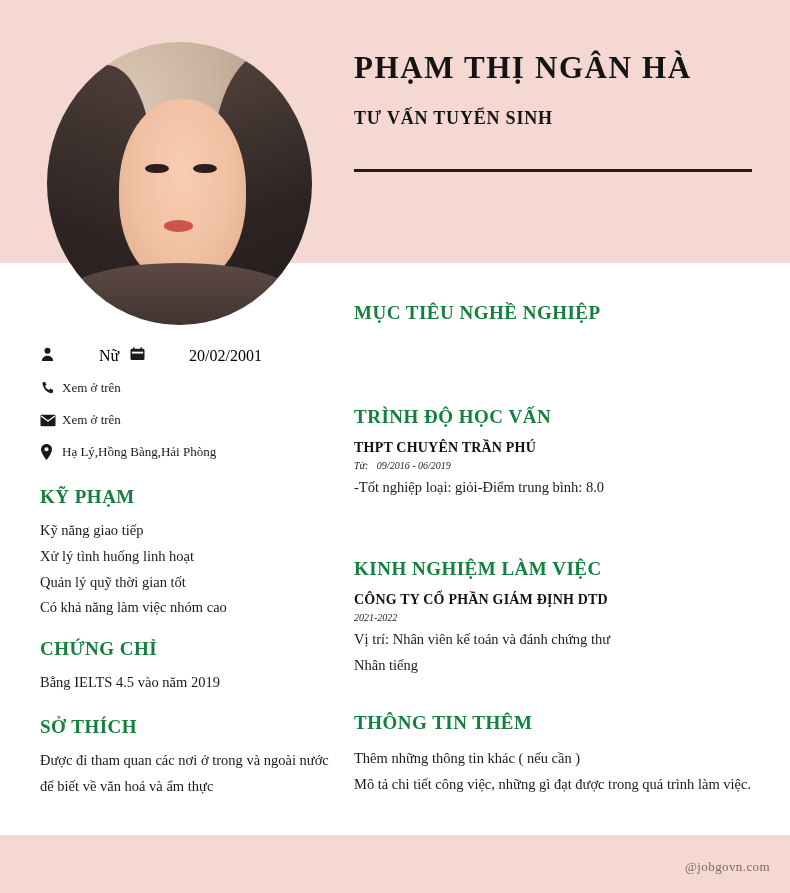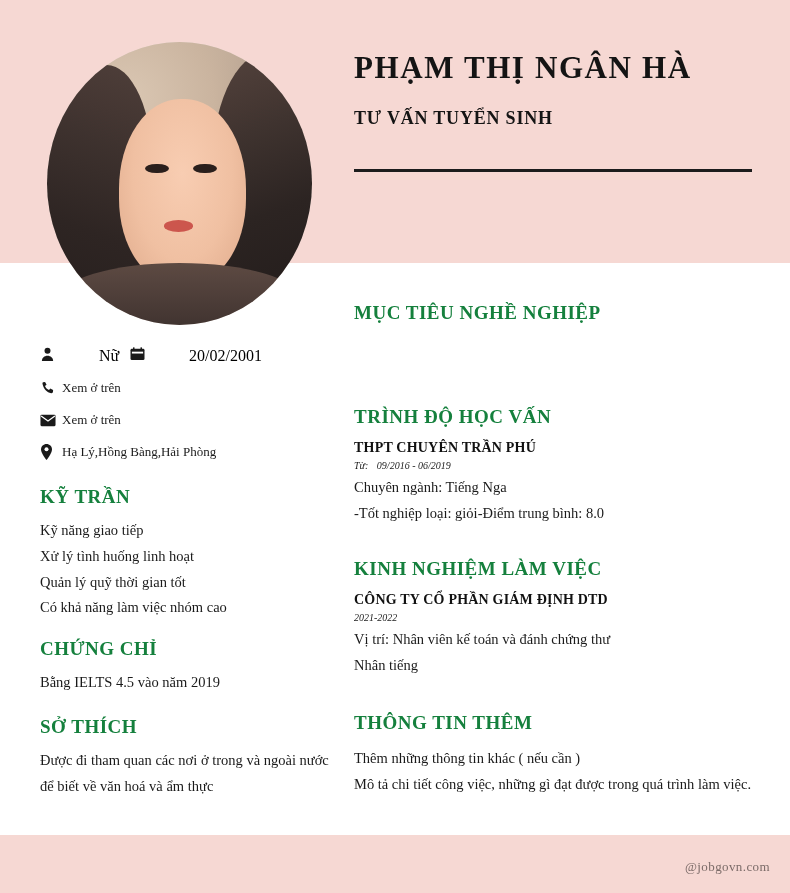--- a/index.html
+++ b/index.html
@@ -289,21 +289,21 @@
         <svg width="13" height="16" viewBox="0 0 13 16">
             <path d="M6.5 0C3.5 0 1 2.4 1 5.4 1 9.4 6.5 16 6.5 16S12 9.4 12 5.4C12 2.4 9.5 0 6.5 0z" fill="#1a1a1a"></path>
             <circle cx="6.5" cy="5.3" r="2" fill="#ffffff"></circle>
           </svg>
       </span>
       <span class="txt">Hạ Lý,Hồng Bàng,Hải Phòng</span>
     </div>
   </div>
 
   <div class="left-sec" id="sec-skills">
-    <div class="sec-h">KỸ TRẦN</div>
+    <div class="sec-h">KỸ PHẠM</div>
     <div class="body-t">Kỹ năng giao tiếp</div>
     <div class="body-t">Xử lý tình huống linh hoạt</div>
     <div class="body-t">Quản lý quỹ thời gian tốt</div>
     <div class="body-t">Có khả năng làm việc nhóm cao</div>
   </div>
 
   <div class="left-sec" id="sec-certs">
     <div class="sec-h">CHỨNG CHỈ</div>
     <div class="body-t">Bằng IELTS 4.5 vào năm 2019</div>
   </div>
@@ -317,21 +317,20 @@
     <div class="sec-h">MỤC TIÊU NGHỀ NGHIỆP</div>
   </div>
 
   <div class="right-sec" id="sec-edu">
     <div class="sec-h">TRÌNH ĐỘ HỌC VẤN</div>
     <div class="sub-h">THPT CHUYÊN TRẦN PHÚ</div>
     <div class="sub-date">
       <span class="lbl">Từ:</span>
       <span class="val">09/2016 - 06/2019</span>
     </div>
-    <div class="body-t">Chuyên ngành: Tiếng Nga</div>
     <div class="body-t">-Tốt nghiệp loại: giỏi-Điểm trung bình: 8.0</div>
   </div>
 
   <div class="right-sec" id="sec-exp">
     <div class="sec-h">KINH NGHIỆM LÀM VIỆC</div>
     <div class="sub-h">CÔNG TY CỔ PHẦN GIÁM ĐỊNH DTD</div>
     <div class="sub-date">2021-2022</div>
     <div class="body-t">Vị trí: Nhân viên kế toán và đánh chứng thư</div>
     <div class="body-t">Nhân tiếng</div>
   </div>

